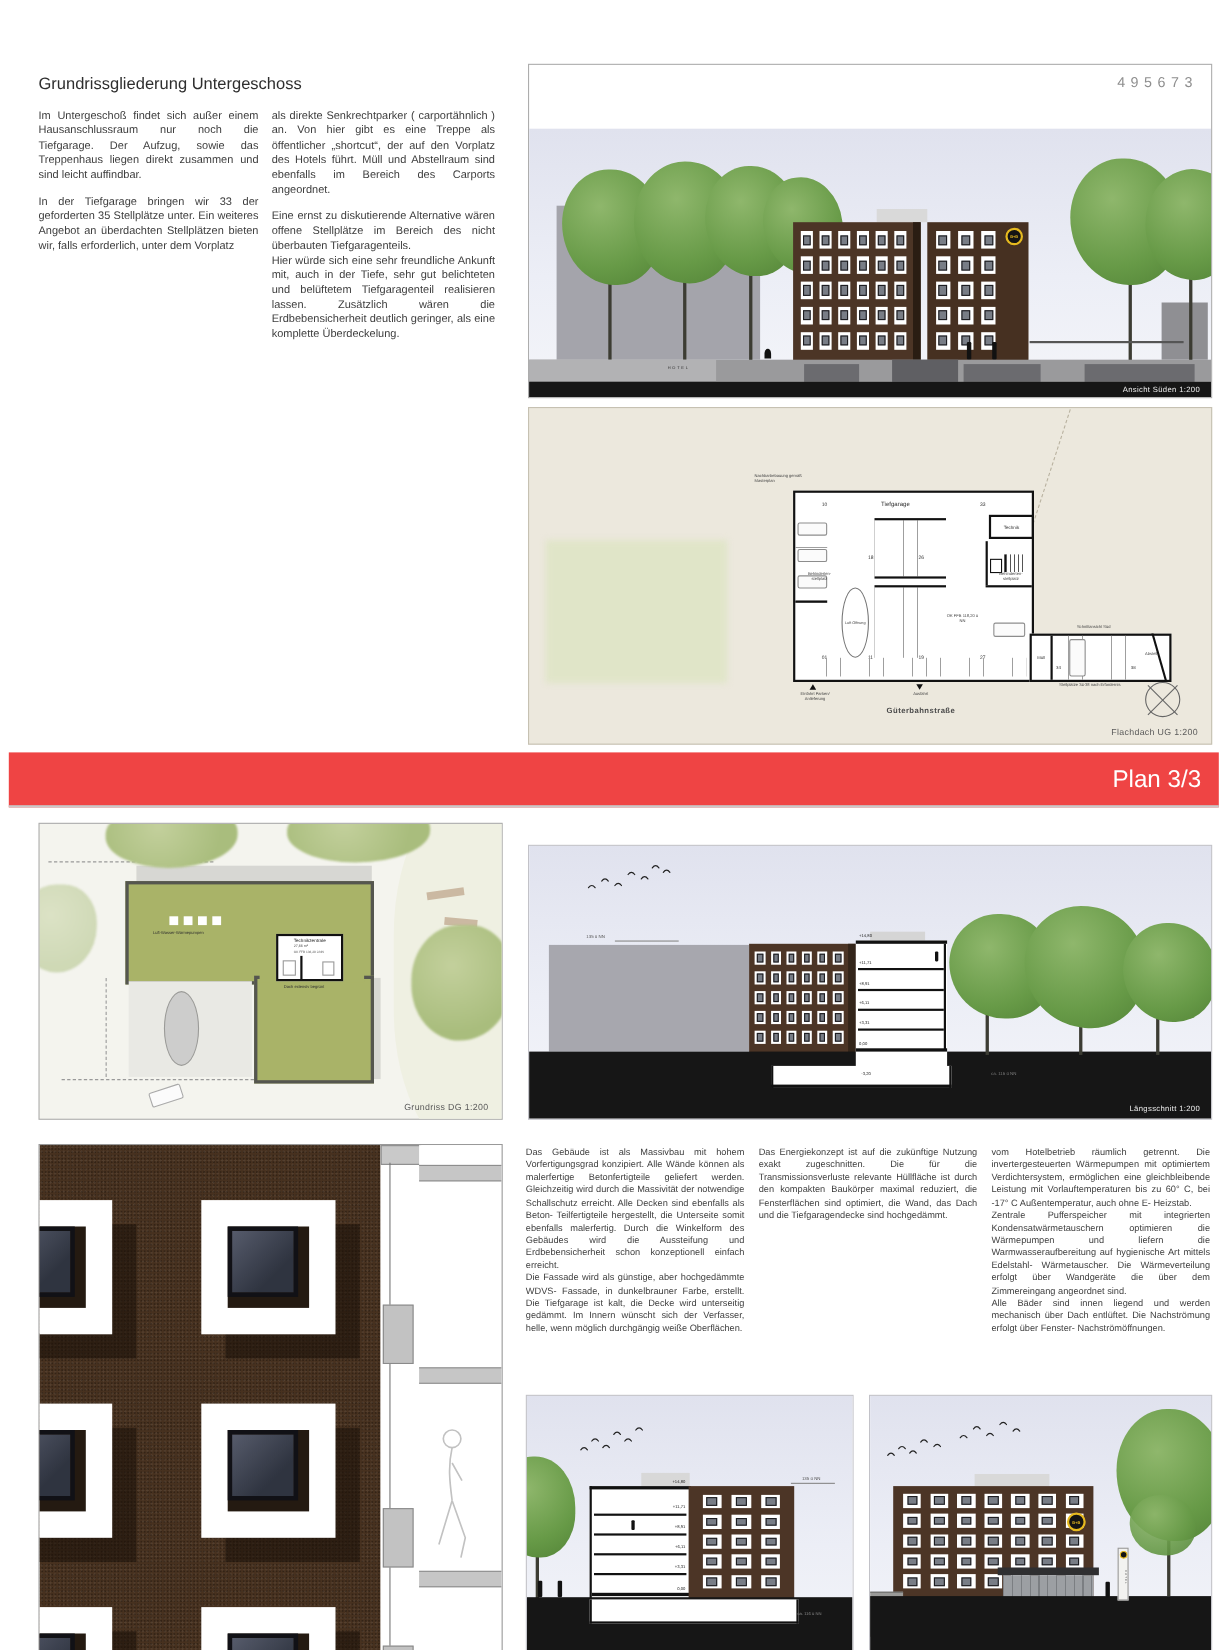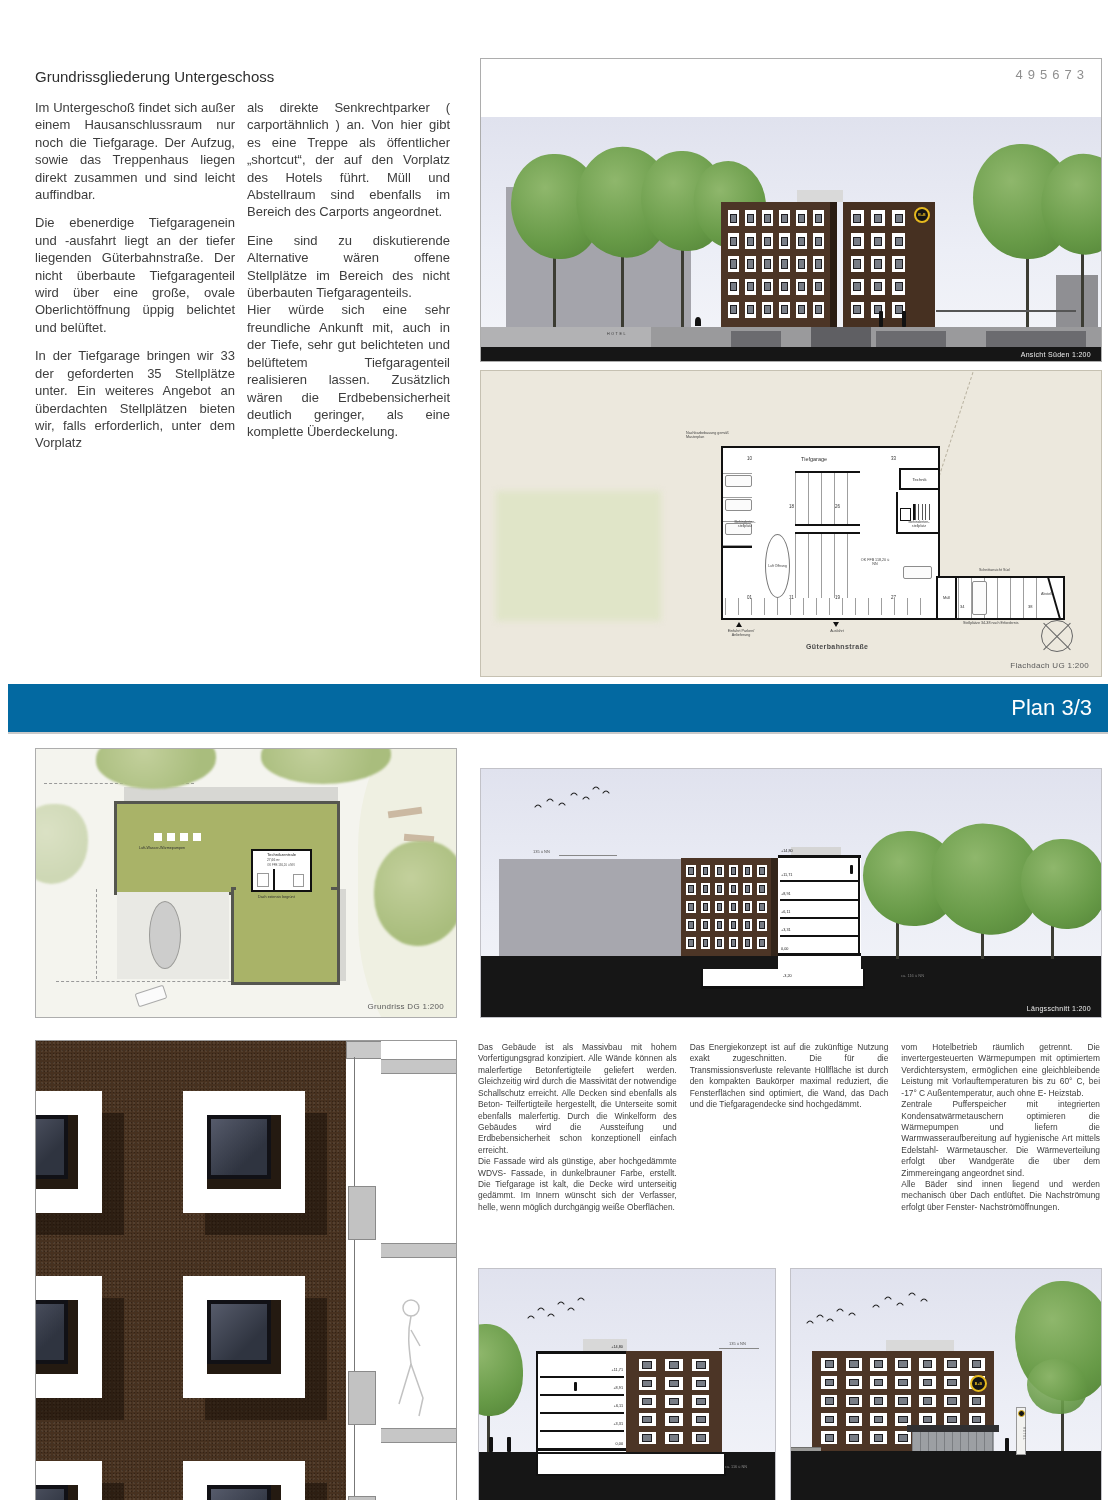--- a/index.html
+++ b/index.html
@@ -5,21 +5,21 @@
   html,body{margin:0;padding:0;background:#fff;}
   #page{position:relative;width:1116px;height:1500px;background:#ffffff;overflow:hidden;
         font-family:"Liberation Sans",sans-serif;color:#3c3c3c;margin-top:30px;}
   .abs{position:absolute;}
   .panel{position:absolute;overflow:hidden;background:#fff;border:1px solid #adadad;}
   .sky{position:absolute;left:0;right:0;bottom:0;background:linear-gradient(#e0e2ee 0%,#eceef6 55%,#f4f5f9 100%);}
   .ground{position:absolute;left:0;right:0;background:#161616;}
   .dlabel{position:absolute;font-size:7px;color:#eee;letter-spacing:.3px;}
   .dlabel.dark{color:#5a5a5a;}
   
-  .t{font-size:13px;line-height:1.34;text-align:justify;margin:0;color:#3d3d3d;}
+  .t{font-size:10px;line-height:1.34;text-align:justify;margin:0;color:#3d3d3d;}
   .t.mb{margin-bottom:11px;}
   .k{font-size:8.4px;line-height:1.36;text-align:justify;margin:0;color:#3d3d3d;}
   .k.mb{margin-bottom:10px;}
   h1.sheet-title{font-size:15px;font-weight:normal;color:#2e2e2e;margin:0 0 14px 0;}
   h2.sheet-title{font-size:13px;font-weight:normal;color:#2e2e2e;margin:0 0 12px 0;}
   .cols{display:flex;gap:12px;}
   
   .tree-c{position:absolute;border-radius:48% 52% 45% 55%;
           background:radial-gradient(circle at 38% 32%, #8fb76c, #679a47 62%, #558639 95%);}
   .tree-t{position:absolute;width:2.5px;background:#3c3c33;}
@@ -60,26 +60,25 @@
 </head>
 <body>
 
 <div id="page">
 
   <div class="abs" style="left:35px;top:38px;width:415px;">
     <h1 class="sheet-title">Grundrissgliederung Untergeschoss</h1>
     <div class="cols">
       <div style="width:200px;">
         <p class="t mb">Im Untergeschoß findet sich außer einem Hausanschlussraum nur noch die Tiefgarage. Der Aufzug, sowie das Treppenhaus liegen direkt zusammen und sind leicht auffindbar.</p>
-        <p class="t mb">Die ebenerdige Tiefgaragenein und -ausfahrt liegt an der tiefer liegenden Güterbahnstraße. Der nicht überbaute Tiefgaragenteil wird über eine große, ovale Oberlichtöffnung üppig belichtet und belüftet.</p>
         <p class="t">In der Tiefgarage bringen wir 33 der geforderten 35 Stellplätze unter. Ein weiteres Angebot an überdachten Stellplätzen bieten wir, falls erforderlich, unter dem Vorplatz</p>
       </div>
       <div style="width:203px;">
         <p class="t mb">als direkte Senkrechtparker ( carportähnlich ) an. Von hier gibt es eine Treppe als öffentlicher „shortcut“, der auf den Vorplatz des Hotels führt. Müll und Abstellraum sind ebenfalls im Bereich des Carports angeordnet.</p>
-        <p class="t">Eine sind zu diskutierende Alternative wären offene Stellplätze im Bereich des nicht überbauten Tiefgaragenteils.</p>
+        <p class="t">Eine ernst zu diskutierende Alternative wären offene Stellplätze im Bereich des nicht überbauten Tiefgaragenteils.</p>
         <p class="t">Hier würde sich eine sehr freundliche Ankunft mit, auch in der Tiefe, sehr gut belichteten und belüftetem Tiefgaragenteil realisieren lassen. Zusätzlich wären die Erdbebensicherheit deutlich geringer, als eine komplette Überdeckelung.</p>
       </div>
     </div>
   </div>
 
   <div class="panel" style="left:480px;top:28px;width:620px;height:302px;">
     <div class="abs" style="right:12px;top:8px;font-size:13px;letter-spacing:5px;color:#8f8f8f;">495673</div>
     <div class="sky" style="top:58px;"></div>
 
     <div class="abs" style="left:25px;top:128px;width:185px;height:140px;background:#a4a4ab;"></div>
@@ -323,21 +322,21 @@
     <div class="tri up" style="left:255px;top:251px;"></div>
     <div class="micro" style="left:242px;top:258px;width:36px;text-align:center;">Einfahrt Parken/ Anlieferung</div>
     <div class="tri down" style="left:352px;top:251px;"></div>
     <div class="micro" style="left:344px;top:258px;width:24px;text-align:center;">Ausfahrt</div>
 
     <div class="abs" style="left:325px;top:272px;font-size:7px;color:#4a4a4a;letter-spacing:.4px;font-weight:bold;">Güterbahnstraße</div>
     <div class="compass" style="right:28px;bottom:24px;"></div>
     <div class="dlabel dark" style="right:12px;bottom:6px;font-size:8px;">Flachdach UG 1:200</div>
   </div>
 
-  <div class="abs" style="left:8px;top:654px;width:1100px;height:48px;background:#0369a1;border-bottom:2px solid #c9c9c9;">
+  <div class="abs" style="left:8px;top:654px;width:1100px;height:48px;background:#ef4444;border-bottom:2px solid #c9c9c9;">
     <div style="position:absolute;right:16px;top:0;height:48px;line-height:48px;color:#fff;font-size:22px;">Plan 3/3</div>
   </div>
 
   <div class="panel" style="left:35px;top:718px;width:420px;height:268px;background:#f4f4ee;">
     <div class="abs" style="left:322px;top:-40px;width:180px;height:350px;background:#eff0e2;border-radius:45% 0 0 45%/40%;"></div>
     <div class="abs" style="left:352px;top:60px;width:34px;height:7px;background:#cbb9a2;transform:rotate(-8deg);"></div>
     <div class="abs" style="left:368px;top:86px;width:30px;height:7px;background:#cbb9a2;transform:rotate(5deg);"></div>
     <div class="abs" style="left:360px;top:112px;width:30px;height:7px;background:#cbb9a2;"></div>
     <div class="abs" style="left:348px;top:140px;width:42px;height:8px;background:#cbb9a2;transform:rotate(4deg);"></div>
 

